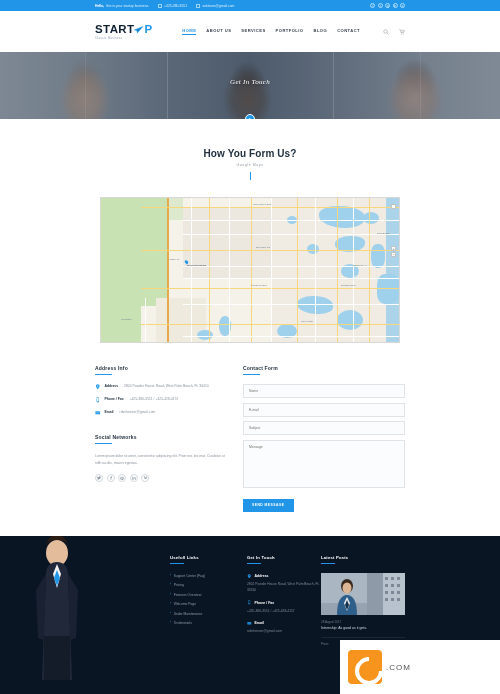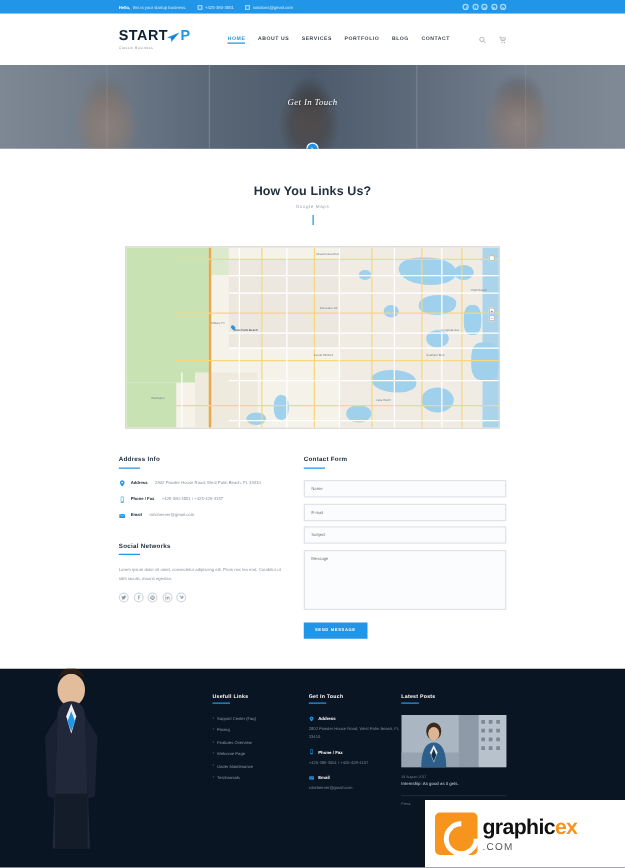--- a/index.html
+++ b/index.html
@@ -356,21 +356,21 @@
     <div class="hero-vbar" style="left:66.6%"></div>
     <div class="hero-vbar" style="left:17%;opacity:.5"></div>
     <div class="hero-vbar" style="left:84%;opacity:.5"></div>
     <div class="hero-title">Get In Touch</div>
     <div class="hero-dot">
         <i></i>
       </div>
   </div>
 
   <div class="sec-head">
-    <div class="sec-title">How You Links Us?</div>
+    <div class="sec-title">How You Form Us?</div>
     <div class="sec-sub">Google Maps</div>
     <div class="sec-bar"></div>
   </div>
 
   <div class="map-wrap">
     <div class="map-canvas">
 
       <div class="m-block" style="left:0;top:0;width:300px;height:146px;background:#f5f2ea"></div>
 
       <div class="m-green" style="left:0;top:0;width:66px;height:108px"></div>
@@ -684,18 +684,17 @@
         </div>
 
       </div>
 
     </div>
   </div>
 
   <div class="wm">
     <div class="wm-g"></div>
     <div>
-      <div class="wm-t1"><span>graphic</span><em>ex</em></div>
       <div class="wm-t2">.COM</div>
     </div>
   </div>
 
 </div>
 
 </body></html>

